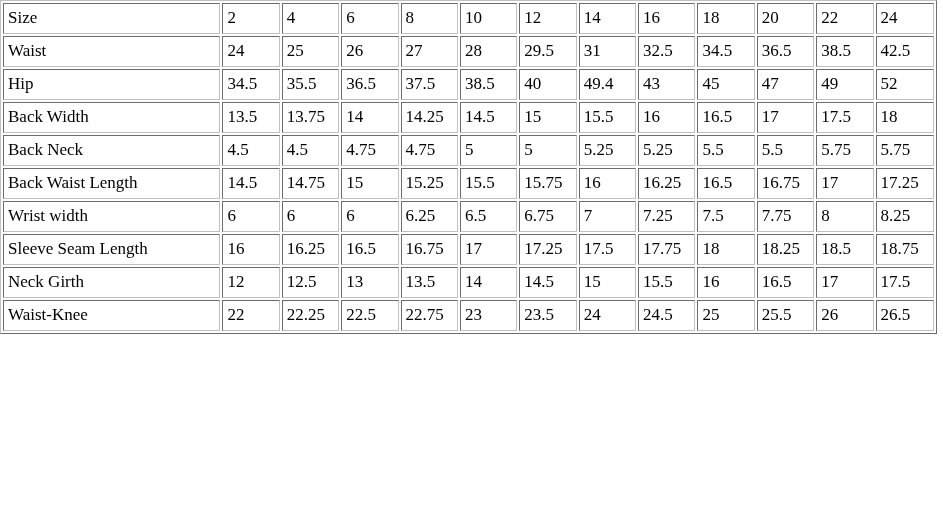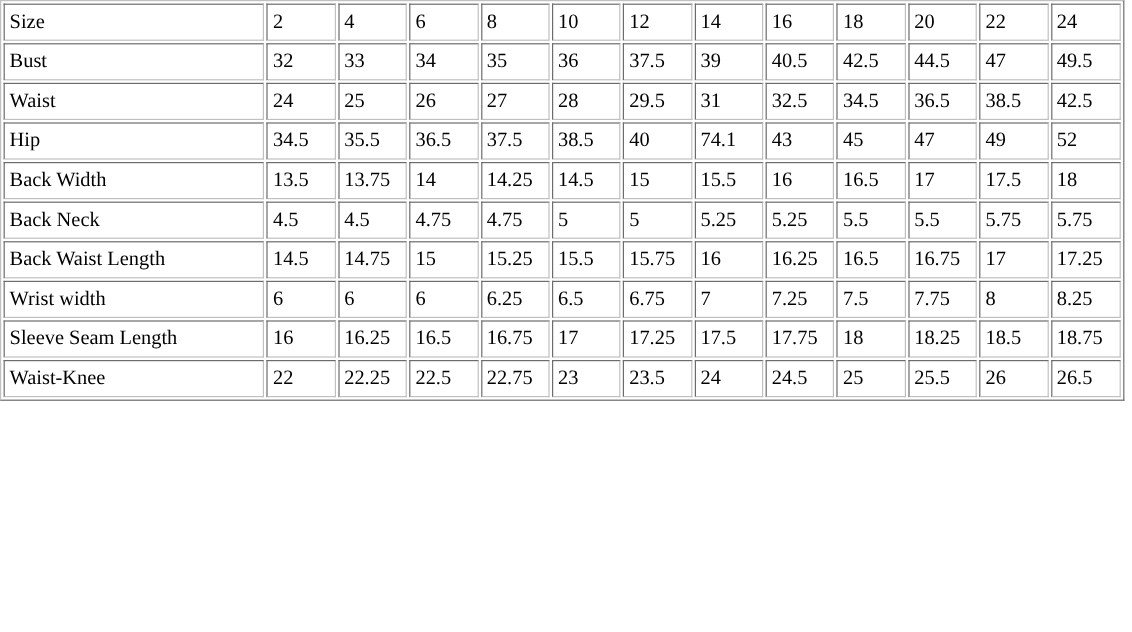--- a/index.html
+++ b/index.html
@@ -86,35 +86,20 @@
         <th>14</th>
         <th>16</th>
         <th>18</th>
         <th>20</th>
         <th>22</th>
         <th>24</th>
       </tr>
   </thead>
   <tbody>
       <tr>
-        <th>Bust</th>
-        <td>32</td>
-        <td>33</td>
-        <td>34</td>
-        <td>35</td>
-        <td>36</td>
-        <td>37.5</td>
-        <td>39</td>
-        <td>40.5</td>
-        <td>42.5</td>
-        <td>44.5</td>
-        <td>47</td>
-        <td>49.5</td>
-      </tr>
-      <tr>
         <th>Waist</th>
         <td>24</td>
         <td>25</td>
         <td>26</td>
         <td>27</td>
         <td>28</td>
         <td>29.5</td>
         <td>31</td>
         <td>32.5</td>
         <td>34.5</td>
@@ -123,21 +108,21 @@
         <td>42.5</td>
       </tr>
       <tr>
         <th>Hip</th>
         <td>34.5</td>
         <td>35.5</td>
         <td>36.5</td>
         <td>37.5</td>
         <td>38.5</td>
         <td>40</td>
-        <td>74.1</td>
+        <td>49.4</td>
         <td>43</td>
         <td>45</td>
         <td>47</td>
         <td>49</td>
         <td>52</td>
       </tr>
       <tr>
         <th>Back Width</th>
         <td>13.5</td>
         <td>13.75</td>
@@ -206,20 +191,35 @@
         <td>17</td>
         <td>17.25</td>
         <td>17.5</td>
         <td>17.75</td>
         <td>18</td>
         <td>18.25</td>
         <td>18.5</td>
         <td>18.75</td>
       </tr>
       <tr>
+        <th>Neck Girth</th>
+        <td>12</td>
+        <td>12.5</td>
+        <td>13</td>
+        <td>13.5</td>
+        <td>14</td>
+        <td>14.5</td>
+        <td>15</td>
+        <td>15.5</td>
+        <td>16</td>
+        <td>16.5</td>
+        <td>17</td>
+        <td>17.5</td>
+      </tr>
+      <tr>
         <th>Waist-Knee</th>
         <td>22</td>
         <td>22.25</td>
         <td>22.5</td>
         <td>22.75</td>
         <td>23</td>
         <td>23.5</td>
         <td>24</td>
         <td>24.5</td>
         <td>25</td>

